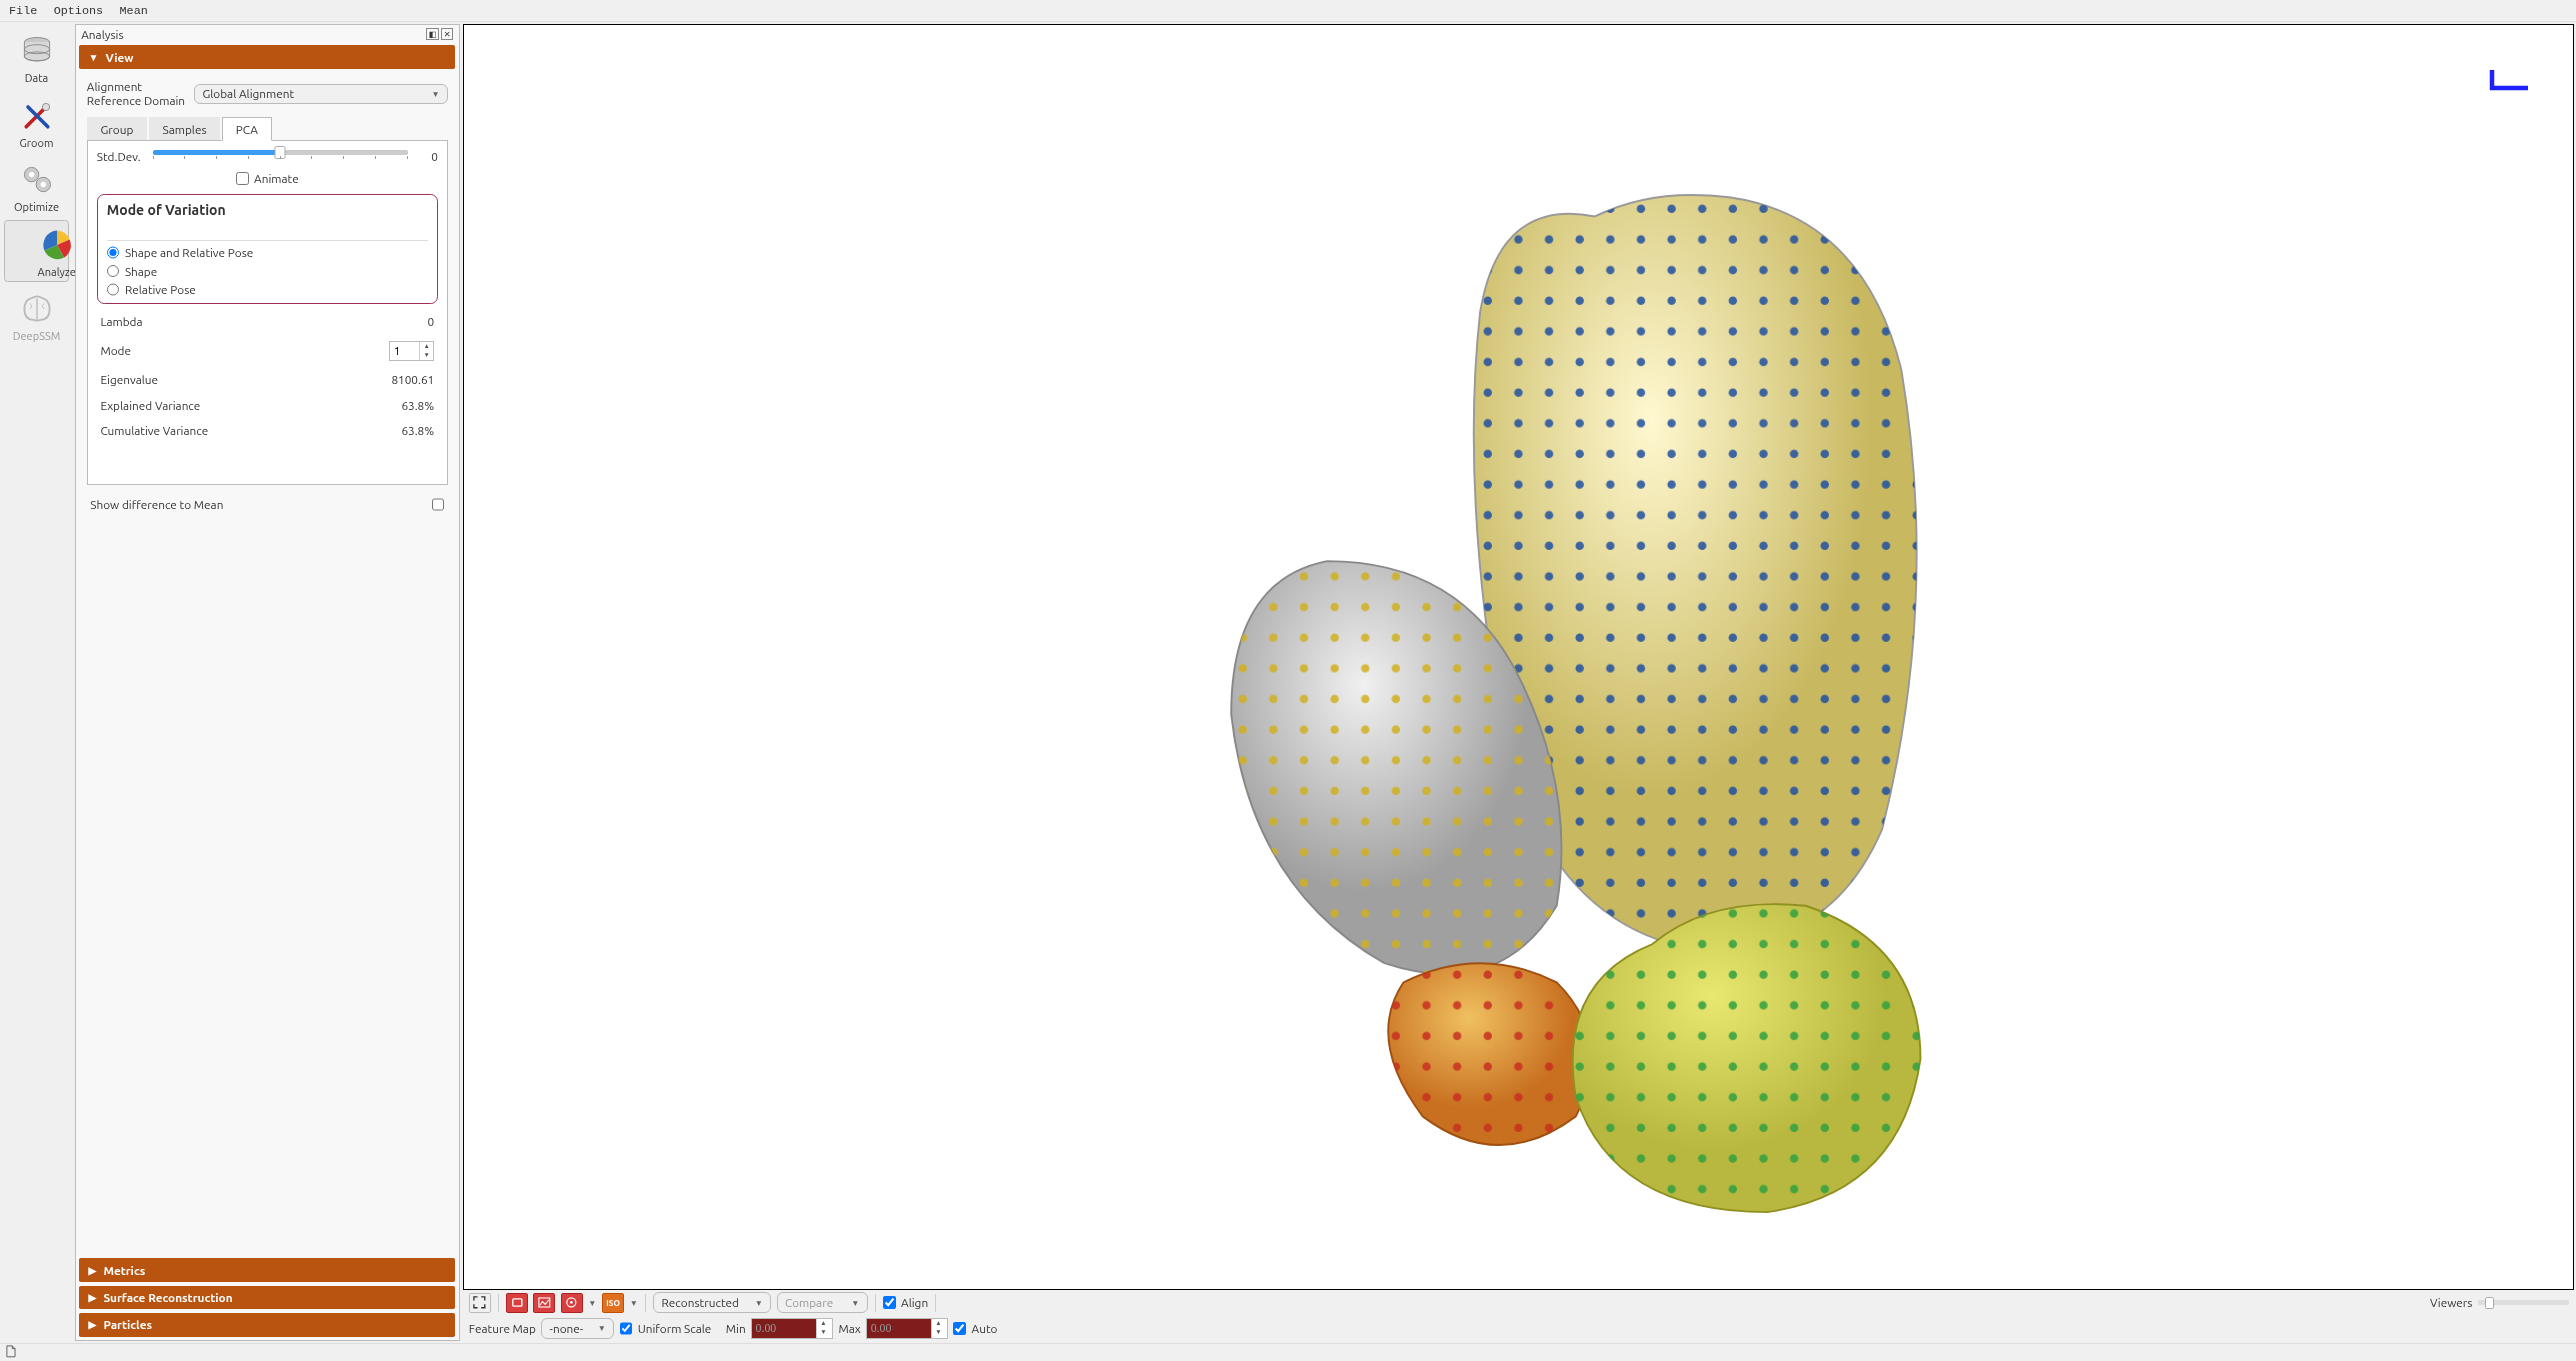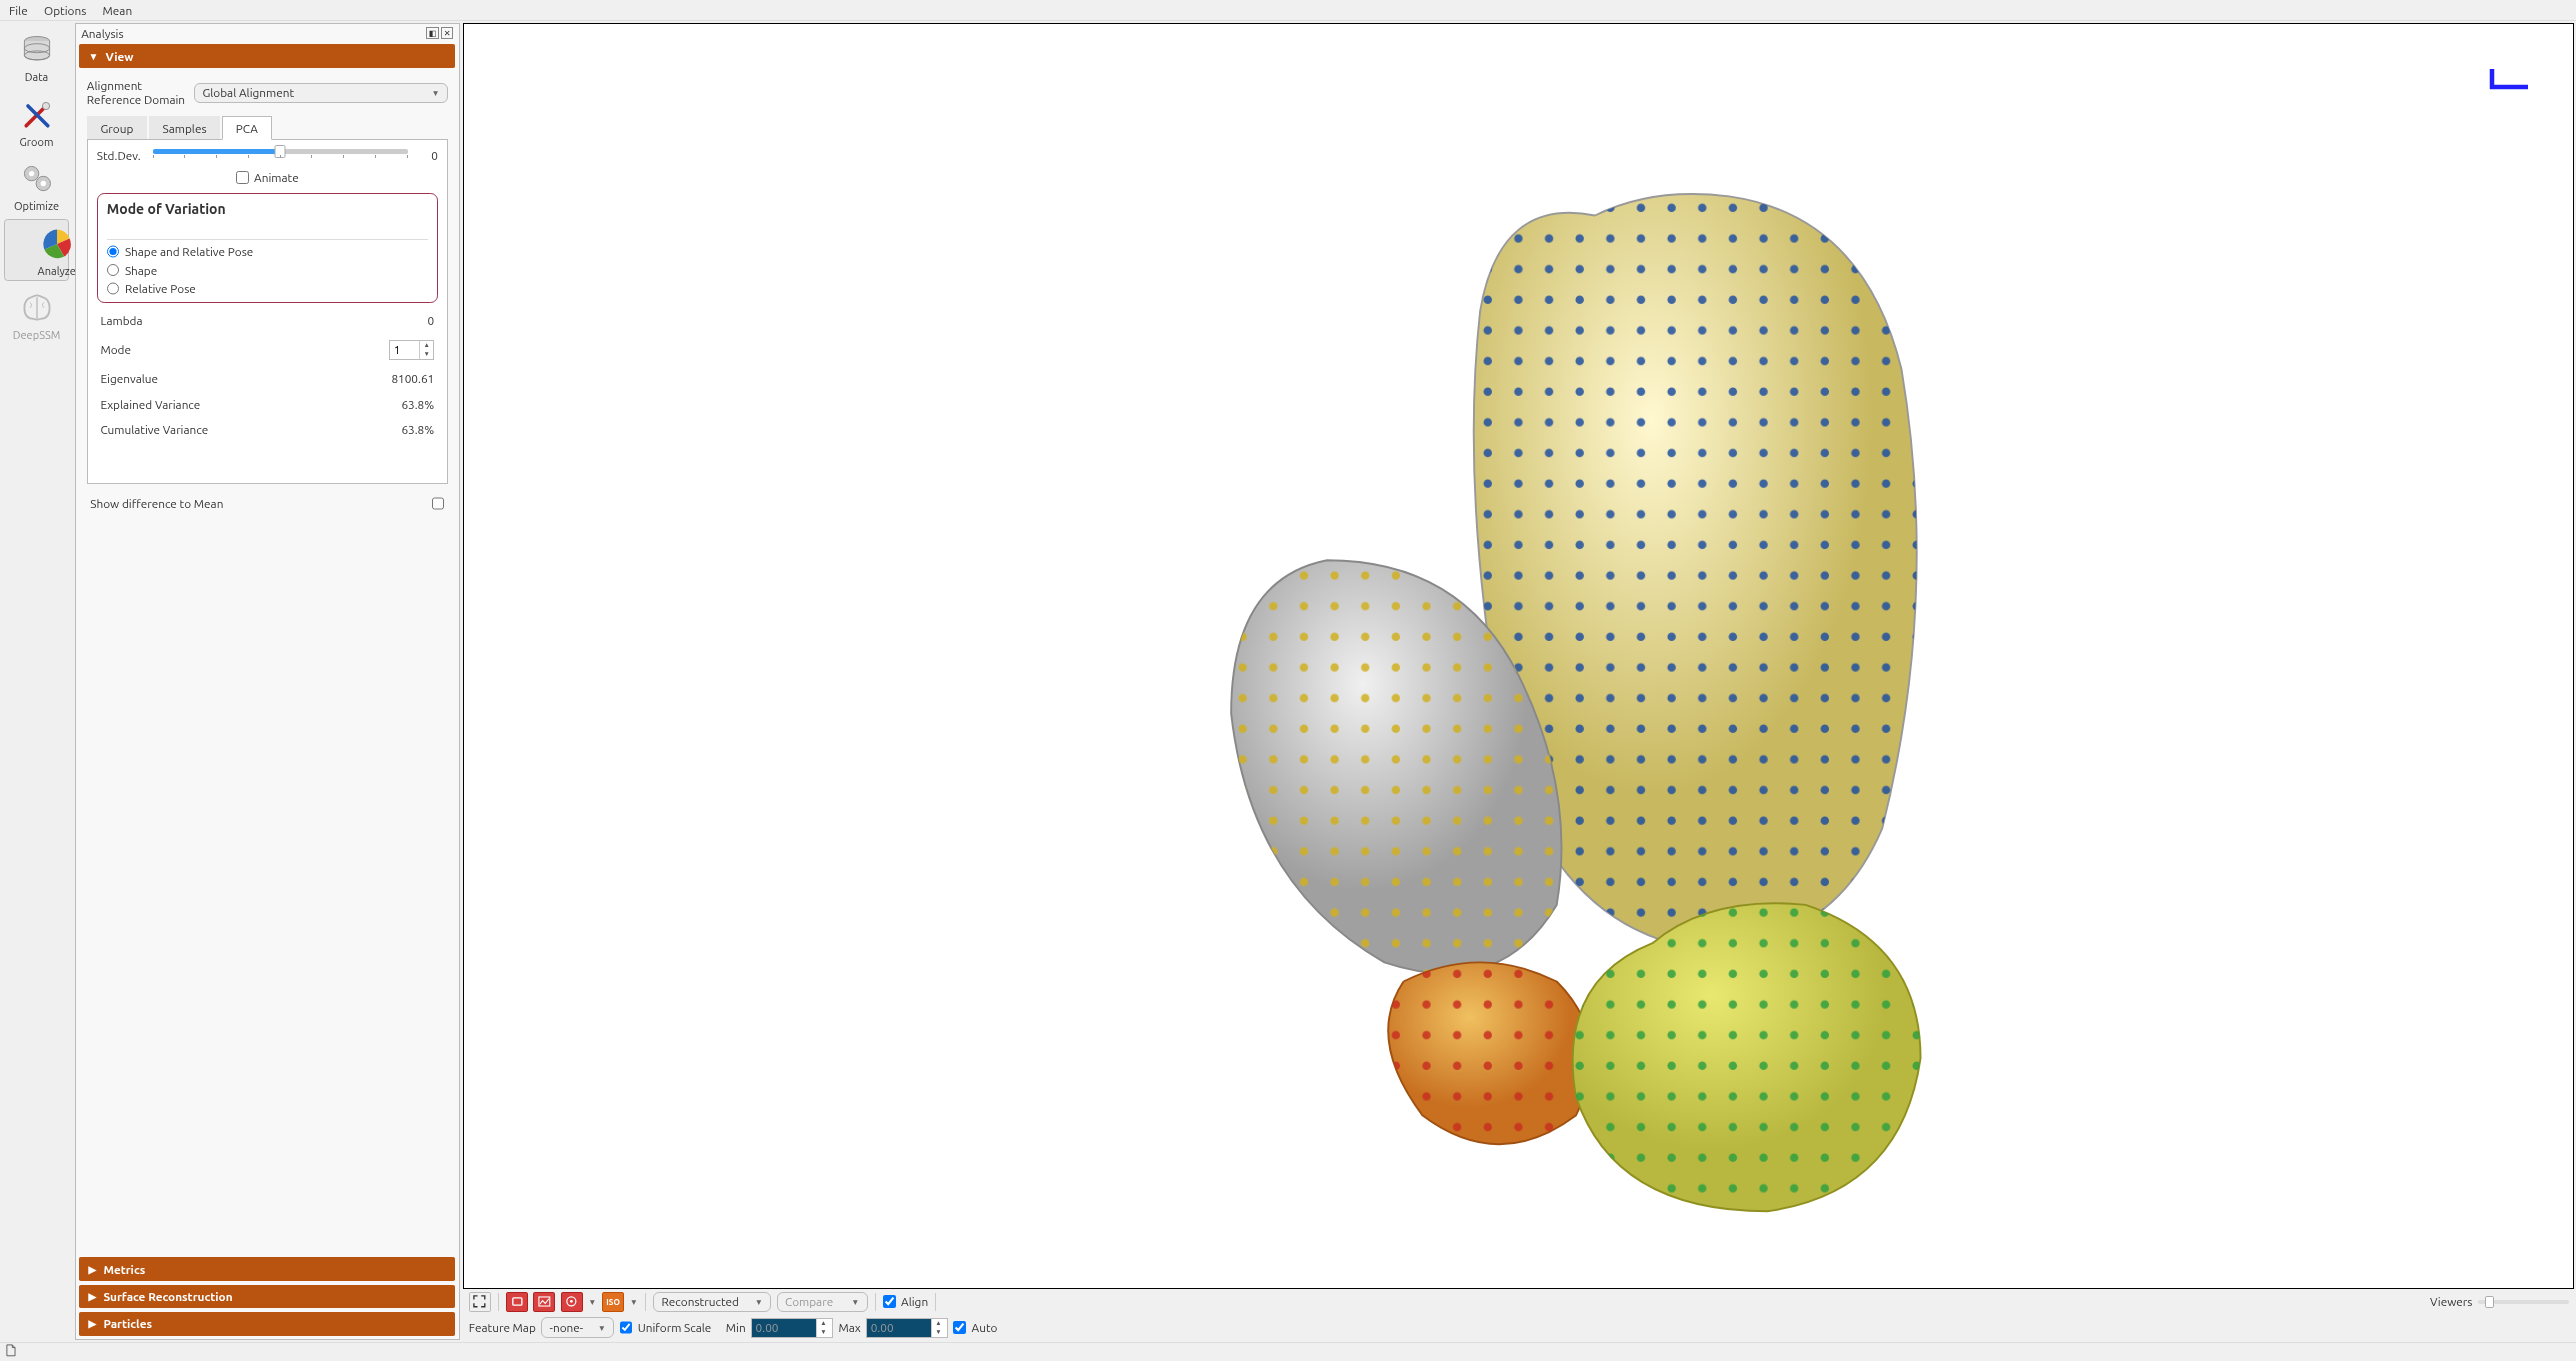--- a/index.html
+++ b/index.html
@@ -1,18 +1,18 @@
 <!DOCTYPE html>
 <html><head>
 <meta charset="utf-8">
 <style>
 * { box-sizing: border-box; margin: 0; padding: 0; font-family: -apple-system, "Segoe UI", Ubuntu, sans-serif; font-size: 11.8px; }
 body { background: #f0f0f0; color: #333; }
 .menubar { display: flex; gap: 16.3px; padding: 3.6px 9px; background: #f0f0f0; border-bottom: 0.9px solid #ddd; }
-.menubar span { cursor: pointer; }
+.menubar span { cursor: pointer; font-family: Liberation Mono, monospace; }
 .main-layout { display: flex; height: calc(100vh - 40px); }
 .left-toolbar { width: 73px; display: flex; flex-direction: column; align-items: center; gap: 1.8px; padding-top: 3.6px; background: #f0f0f0; }
 .tool-item { display: flex; flex-direction: column; align-items: center; padding: 5.4px 3.6px 3.6px 3.6px; border: 0.9px solid transparent; border-radius: 3.6px; width: 65px; cursor: pointer; }
 .tool-item.active { background: #e8e8e8; border: 0.9px solid #bbb; padding-left: 44px; }
 .tool-item.disabled { color: #999; }
 .tool-icon { width: 38px; height: 38px; display: flex; align-items: center; justify-content: center; }
 .tool-label { font-size: 11px; margin-top: 1.8px; }
 .analysis-panel { width: 385px; background: #f8f8f8; border: 0.9px solid #bbb; margin: 1.8px; display: flex; flex-direction: column; }
 .panel-title { display: flex; justify-content: space-between; align-items: flex-start; padding: 2.7px 5.4px; font-size: 11.8px; }
 .panel-title-controls { display: flex; gap: 1.8px; }
@@ -46,21 +46,21 @@
 .spin-arrows span { font-size: 6.4px; height: 9px; width: 12.7px; text-align: center; cursor: pointer; color:#555; }
 .show-diff-row { display:flex; justify-content:space-between; align-items:center; padding: 5.4px 14.5px; }
 .viewport-area { flex: 1; display: flex; flex-direction: column; margin: 1.8px; }
 .render-canvas { flex: 1; border: 1.8px solid #000; background: #fff; position: relative; overflow: hidden; }
 .axis-indicator { position: absolute; top: 36px; right: 36px; }
 .viewer-toolbar { display: flex; align-items: center; gap: 5.4px; padding: 2.7px 5.4px; background: #f0f0f0; flex-wrap: wrap; }
 .vt-btn { border: 0.9px solid #bbb; background: #f0f0f0; padding: 1.8px 3.6px; border-radius: 1.8px; cursor: pointer; display:flex; align-items:center; justify-content:center; min-width:22px; height:20px; }
 .vt-btn.red { background: #d84040; color: #fff; border-color:#b02020; }
 .vt-btn.orange { background: #e07020; color: #fff; border-color:#c05000; font-size:8.2px; font-weight:bold; }
 .vt-sep { width:0.9px; height:18px; background:#ccc; margin:0 1.8px; }
-.num-input { border: 0.9px solid #bbb; background: #0c4a6e; padding: 1.8px 3.6px; width: 64px; color: #999; }
+.num-input { border: 0.9px solid #bbb; background: #7f1d1d; padding: 1.8px 3.6px; width: 64px; color: #999; font-family: Liberation Serif, serif; }
 .status-bar { padding: 1.8px 5.4px; background: #f0f0f0; border-top: 0.9px solid #ddd; font-size: 11px; height:18px; display:flex; align-items:center; }
 .viewer-slider { width:91px; height:4.5px; background:#ddd; border-radius:1.8px; position:relative; }
 .viewer-slider-thumb { position:absolute; left:7.3px; top:-3.6px; width:9px; height:11.8px; background:#fff; border:0.9px solid #aaa; border-radius:1.8px; }
 </style>
 </head>
 <body>
 
 <div class="menubar">
   <span>File</span>
   <span>Options</span>

